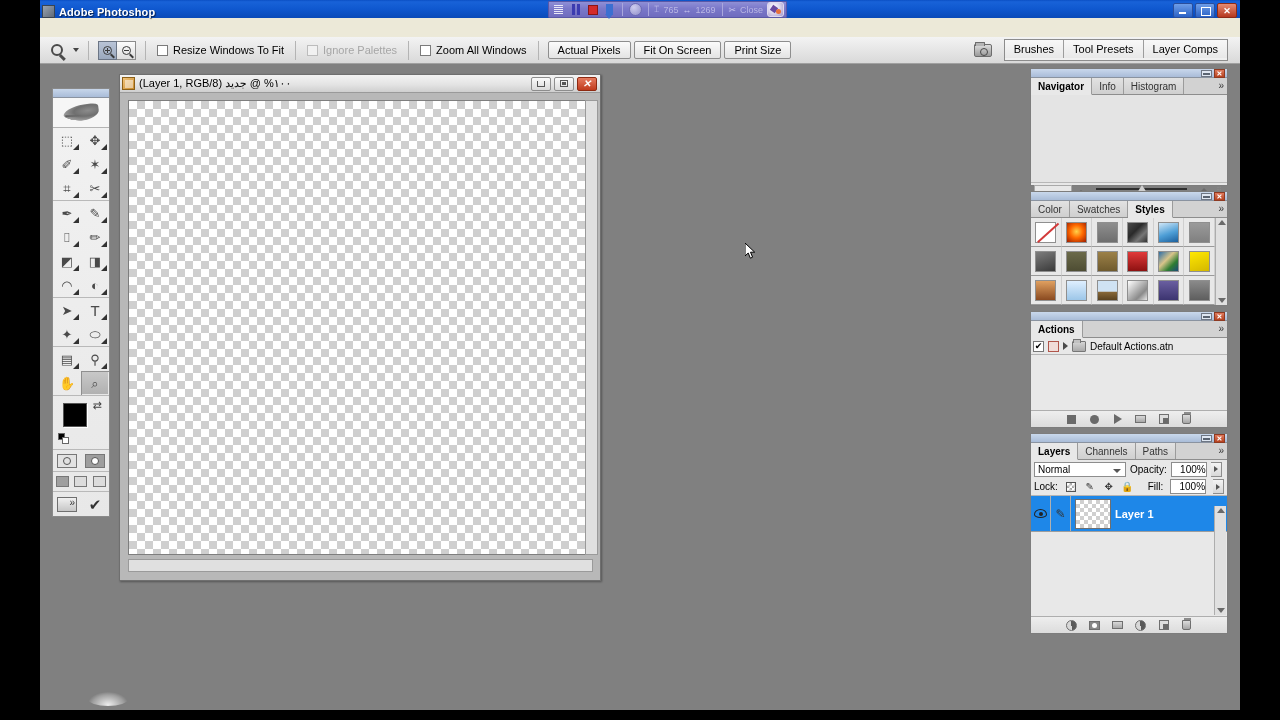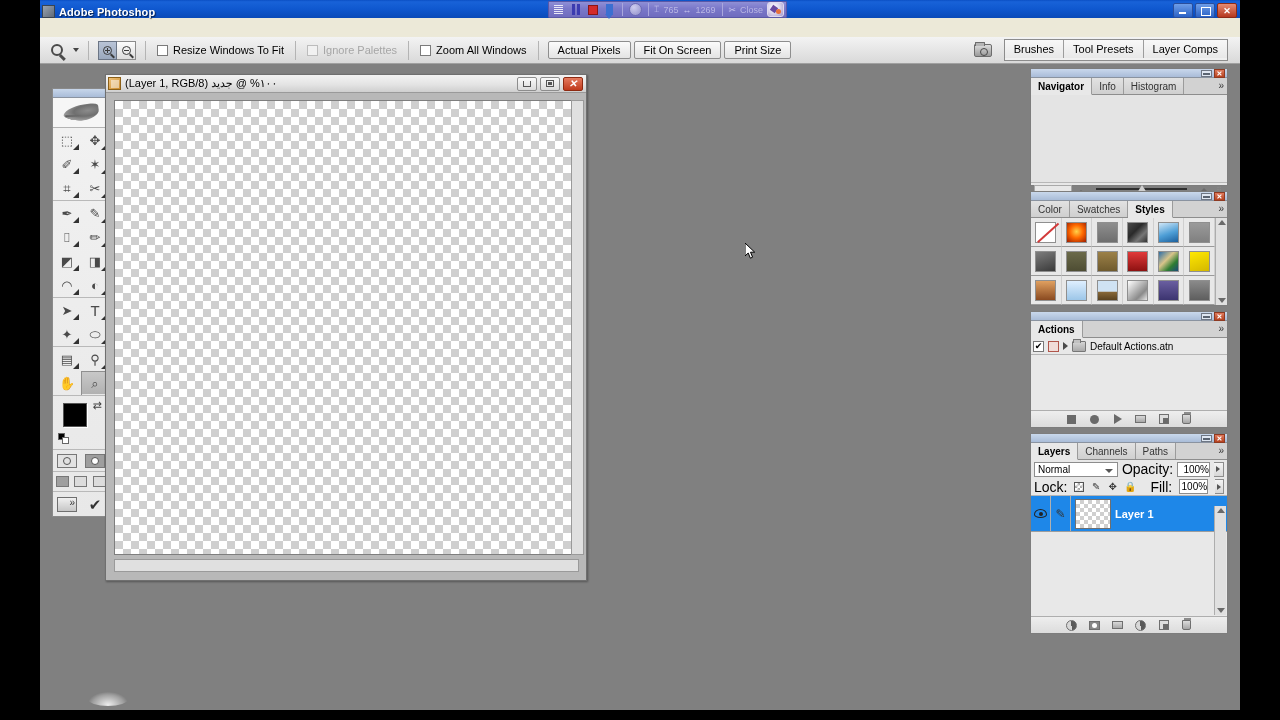--- a/index.html
+++ b/index.html
@@ -192,21 +192,21 @@
   .sm .box { width:13px; height:11px; border:1px solid #777; background:#dcdcdc; }
   .sm.on .box { background:#9f9f9f; }
   .tbx-row4 { display:grid; grid-template-columns:1fr 1fr; }
   .jump { height:24px; display:flex; align-items:center; justify-content:center; }
   .jump .b1 { width:20px; height:15px; background:linear-gradient(180deg,#f0f0f0,#c6c6c6); border:1px solid #6f6f6f; position:relative; }
   .jump .b1::after{ content:"»"; position:absolute; right:1px; top:-1px; font-size:10px; color:#333; }
   .chk { font-size:15px; color:#333; line-height:1; }
 
   
   .docwin {
-    position: absolute; left: 65px; top: 10px; width: 482px; height: 507px;
+    position: absolute; left: 79px; top: 10px; width: 482px; height: 507px;
     background: #d8d8d8; border: 1px solid #6f6f6f;
     box-shadow: 1px 1px 2px rgba(0,0,0,.35);
   }
   .doc-title {
     height: 18px; display:flex; align-items:center; padding:0 2px;
     background: linear-gradient(180deg,#f3f3f3 0%,#e4e4e4 55%,#cfcfcf 100%);
     border-bottom:1px solid #9a9a9a;
   }
   .doc-icon { width:13px; height:13px; margin-right:4px; position:relative; background:linear-gradient(135deg,#f0c27a,#c98b2e); border:1px solid #8c6018; }
   .doc-icon::after{ content:""; position:absolute; left:2px; top:2px; width:8px; height:8px; background:#fff; opacity:.5; }
@@ -319,21 +319,21 @@
   .fb .msk { width:11px;height:9px;border:1px solid #6f6f6f;background:#888; display:flex;align-items:center;justify-content:center; }
   .fb .msk i { width:5px;height:5px;border-radius:50%;background:#fff; }
 
   
   .lay-mode { display:flex; align-items:center; height:18px; padding:2px 3px; gap:4px; }
   .lay-select {
     width:92px; height:15px; border:1px solid #8d8d8d; background:#fff;
     font-size:10px; color:#000; display:flex; align-items:center; padding:0 3px; position:relative;
   }
   .lay-select .car { position:absolute; right:4px; top:6px; width:0;height:0;border-left:4px solid transparent;border-right:4px solid transparent;border-top:4px solid #555; }
-  .lay-lbl { font-size:14px; color:#000; white-space:nowrap; }
+  .lay-lbl { font-size:10px; color:#000; white-space:nowrap; }
   .lay-field { width:36px; height:15px; border:1px solid #8d8d8d; background:#fff; font-size:10px; display:flex; align-items:center; justify-content:flex-end; padding-right:0; }
   .lay-stepper { width:11px; height:15px; border:1px solid #8d8d8d; border-left:none; background:linear-gradient(180deg,#f4f4f4,#d8d8d8); display:flex;align-items:center;justify-content:center; }
   .lay-stepper i { width:0;height:0;border-top:3px solid transparent;border-bottom:3px solid transparent;border-left:4px solid #555; }
   .lay-lock { display:flex; align-items:center; height:18px; padding:2px 3px; gap:7px; border-bottom:1px solid #b5b5b5; }
   .lk { width:12px; height:12px; display:flex; align-items:center; justify-content:center; font-size:10px; color:#3a3a3a; }
   .lk .grid2 { width:10px;height:10px;border:1px solid #555;
     background-image:linear-gradient(45deg,#aaa 25%,transparent 25%,transparent 75%,#aaa 75%),linear-gradient(45deg,#aaa 25%,transparent 25%,transparent 75%,#aaa 75%);
     background-size:5px 5px; background-position:0 0,2.5px 2.5px; background-color:#fff; }
   .lay-row {
     display:flex; align-items:center; height:36px; border-bottom:1px solid #9d9d9d; background:#e8e8e8;

